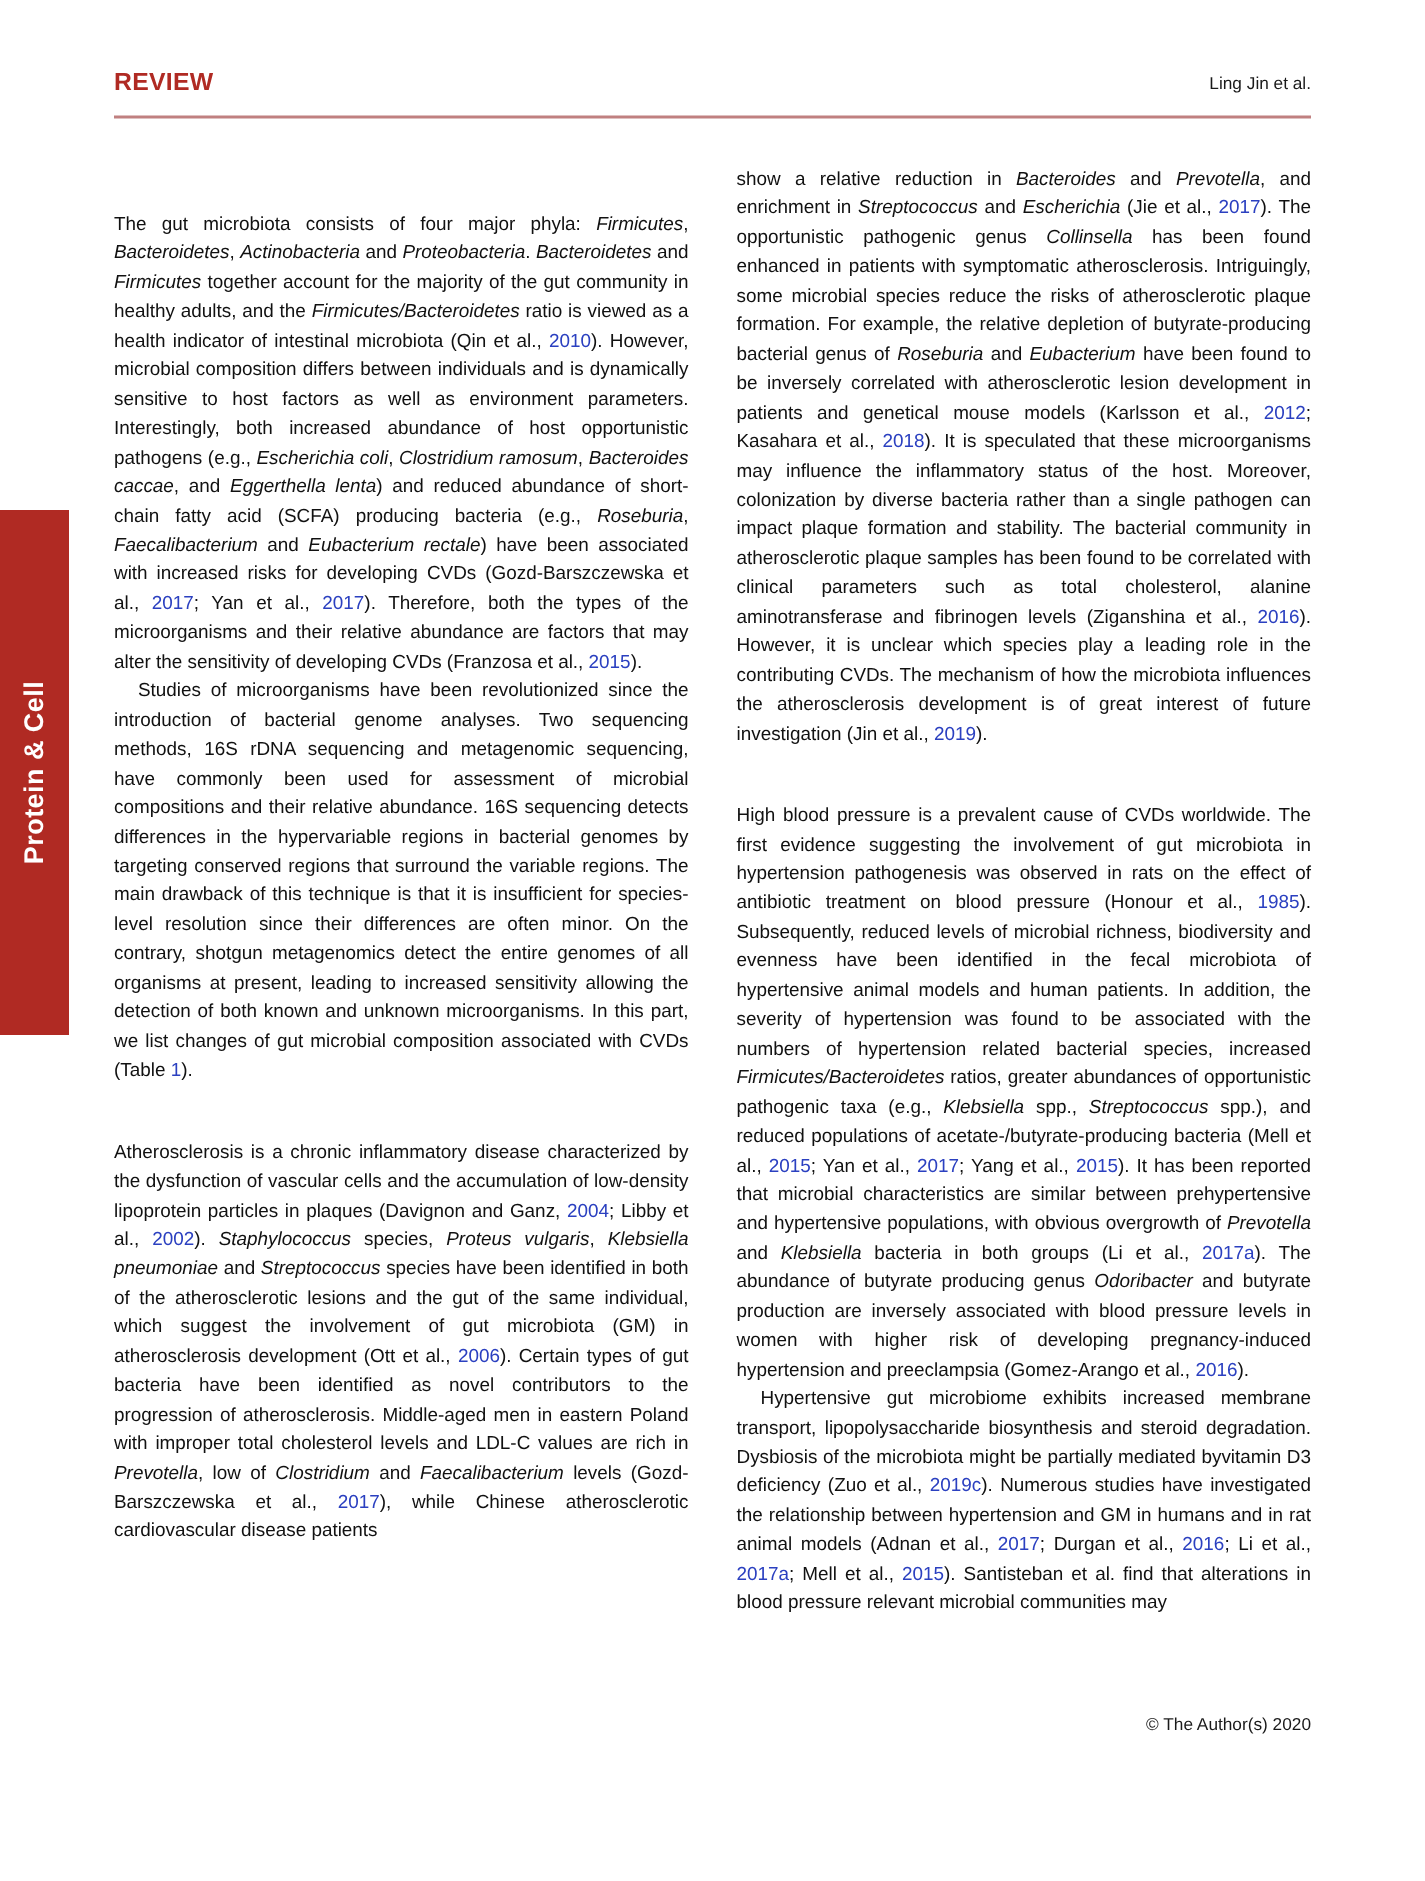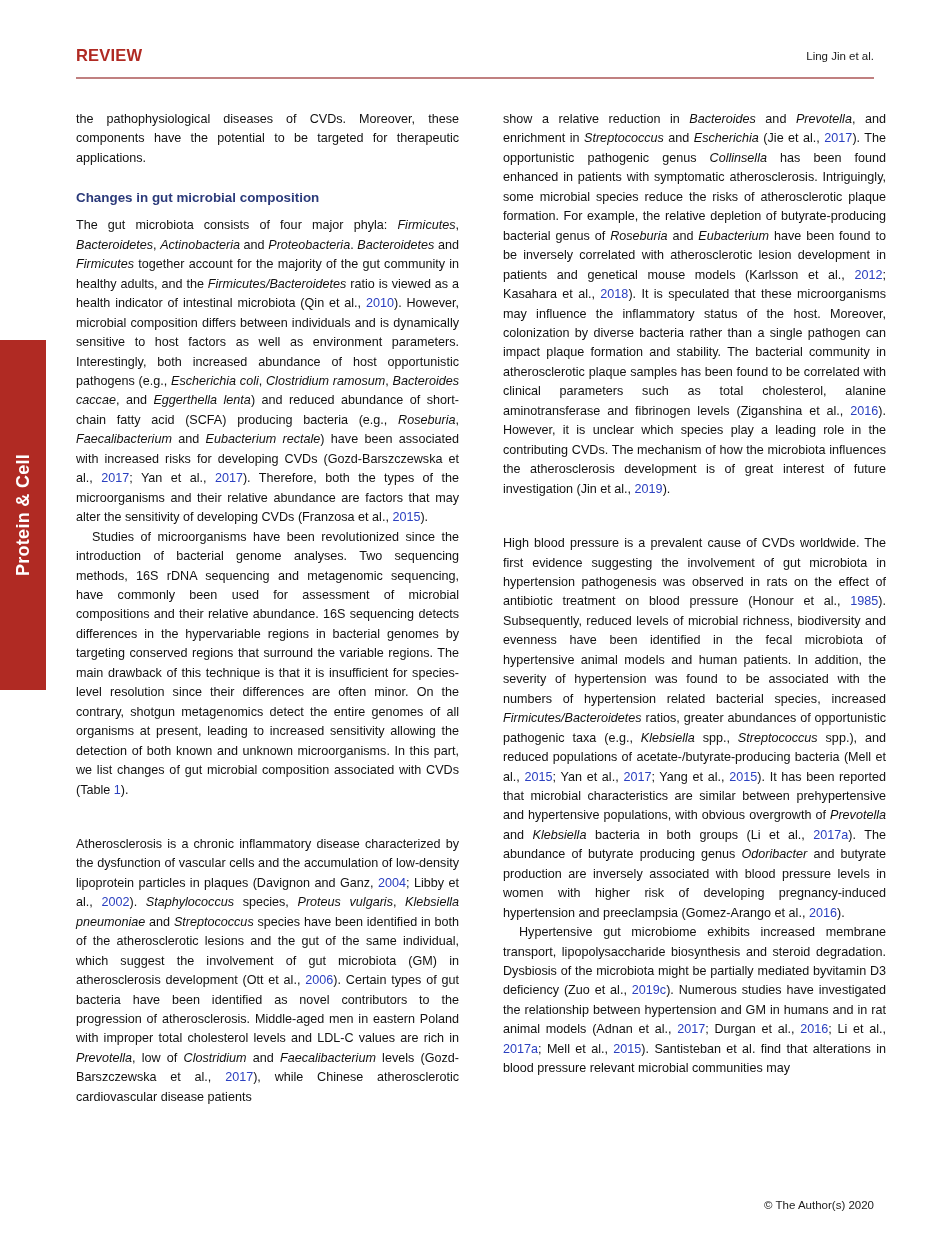--- a/index.html
+++ b/index.html
@@ -80,21 +80,21 @@
     width: 798px;
     height: 1065px;
   }
   .column {
     position: absolute;
     top: 0;
     width: 383px;
     height: 1065px;
   }
   #column-left  { left: 0; }
-  #column-right { left: 415px; margin-left: 12px; }
+  #column-right { left: 415px; }
 
   p.body-text {
     margin: 0;
     font-size: 12.6px;
     line-height: 19.45px;
     text-align: justify;
     text-justify: inter-word;
     color: #111111;
     hyphens: none;
   }
@@ -123,21 +123,21 @@
 
   i, .ital { font-style: italic; }
   .ref {
     color: #2b40c0;
   }
 
   
   #footer-copyright {
     position: absolute;
     right: 76px;
-    top: 1199px;
+    top: 1144px;
     font-size: 11.5px;
     color: #1a1a1a;
   }
 </style>
 </head>
 <body>
 
 <div id="running-head">
   <div id="review-label">REVIEW</div>
   <div id="author-running">Ling Jin et al.</div>
@@ -145,24 +145,22 @@
 <div id="head-rule"></div>
 
 <div id="side-tab">
   <span id="side-tab-label">Protein &amp; Cell</span>
 </div>
 
 <div id="content">
 
   <div class="column" id="column-left">
 
-    <p class="body-text">the pathophysiological diseases of CVDs. Moreover, these components have the potential to be targeted for therapeutic applications.</p>
 
     <div class="sp-before-head"></div>
-    <h2 class="section-head">Changes in gut microbial composition</h2>
     <div class="sp-after-head"></div>
 
     <p class="body-text">The gut microbiota consists of four major phyla: <i>Firmicutes</i>, <i>Bacteroidetes</i>, <i>Actinobacteria</i> and <i>Proteobacteria</i>. <i>Bacteroidetes</i> and <i>Firmicutes</i> together account for the majority of the gut community in healthy adults, and the <i>Firmicutes/Bacteroidetes</i> ratio is viewed as a health indicator of intestinal microbiota (Qin et al., <span class="ref">2010</span>). However, microbial composition differs between individuals and is dynamically sensitive to host factors as well as environment parameters. Interestingly, both increased abundance of host opportunistic pathogens (e.g., <i>Escherichia coli</i>, <i>Clostridium ramosum</i>, <i>Bacteroides caccae</i>, and <i>Eggerthella lenta</i>) and reduced abundance of short-chain fatty acid (SCFA) producing bacteria (e.g., <i>Roseburia</i>, <i>Faecalibacterium</i> and <i>Eubacterium rectale</i>) have been associated with increased risks for developing CVDs (Gozd-Barszczewska et al., <span class="ref">2017</span>; Yan et al., <span class="ref">2017</span>). Therefore, both the types of the microorganisms and their relative abundance are factors that may alter the sensitivity of developing CVDs (Franzosa et al., <span class="ref">2015</span>).</p>
 
     <p class="body-text indent">Studies of microorganisms have been revolutionized since the introduction of bacterial genome analyses. Two sequencing methods, 16S rDNA sequencing and metagenomic sequencing, have commonly been used for assessment of microbial compositions and their relative abundance. 16S sequencing detects differences in the hypervariable regions in bacterial genomes by targeting conserved regions that surround the variable regions. The main drawback of this technique is that it is insufficient for species-level resolution since their differences are often minor. On the contrary, shotgun metagenomics detect the entire genomes of all organisms at present, leading to increased sensitivity allowing the detection of both known and unknown microorganisms. In this part, we list changes of gut microbial composition associated with CVDs (Table <span class="ref">1</span>).</p>
 
     <div class="sp-before-subhead"></div>
     <div class="sp-after-subhead"></div>
 
     <p class="body-text">Atherosclerosis is a chronic inflammatory disease characterized by the dysfunction of vascular cells and the accumulation of low-density lipoprotein particles in plaques (Davignon and Ganz, <span class="ref">2004</span>; Libby et al., <span class="ref">2002</span>). <i>Staphylococcus</i> species, <i>Proteus vulgaris</i>, <i>Klebsiella pneumoniae</i> and <i>Streptococcus</i> species have been identified in both of the atherosclerotic lesions and the gut of the same individual, which suggest the involvement of gut microbiota (GM) in atherosclerosis development (Ott et al., <span class="ref">2006</span>). Certain types of gut bacteria have been identified as novel contributors to the progression of atherosclerosis. Middle-aged men in eastern Poland with improper total cholesterol levels and LDL-C values are rich in <i>Prevotella</i>, low of <i>Clostridium</i> and <i>Faecalibacterium</i> levels (Gozd-Barszczewska et al., <span class="ref">2017</span>), while Chinese atherosclerotic cardiovascular disease patients</p>

